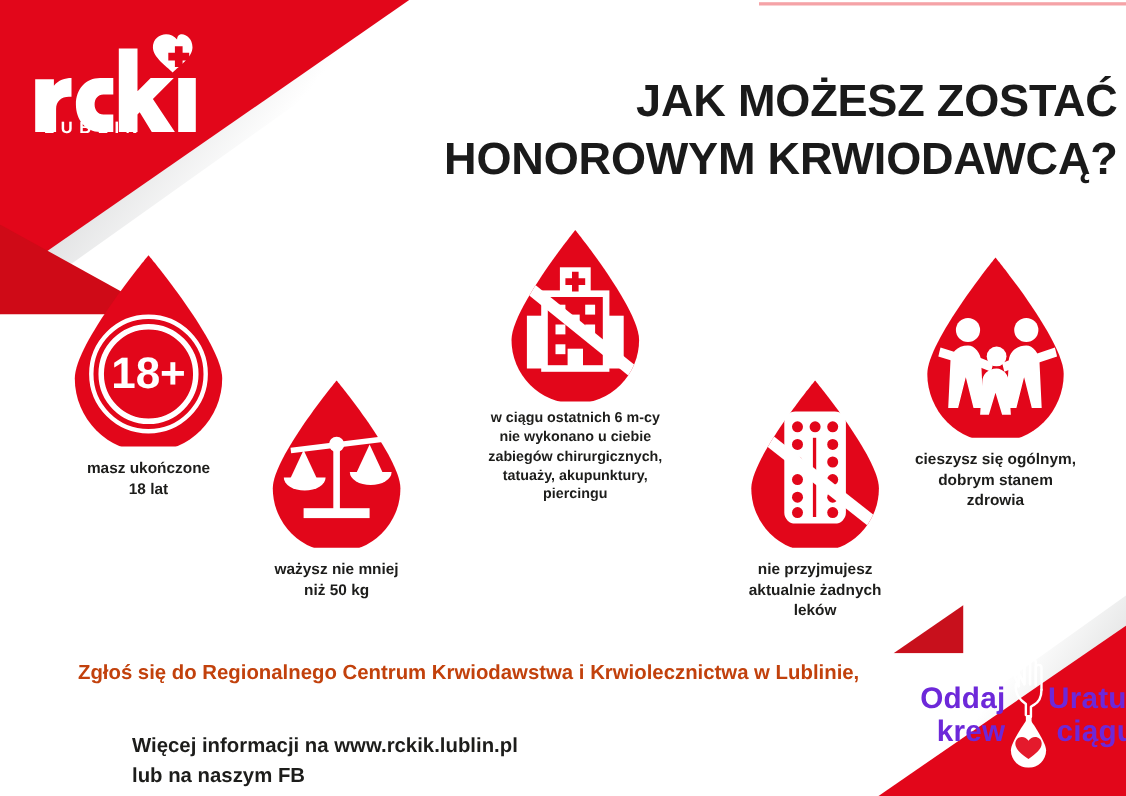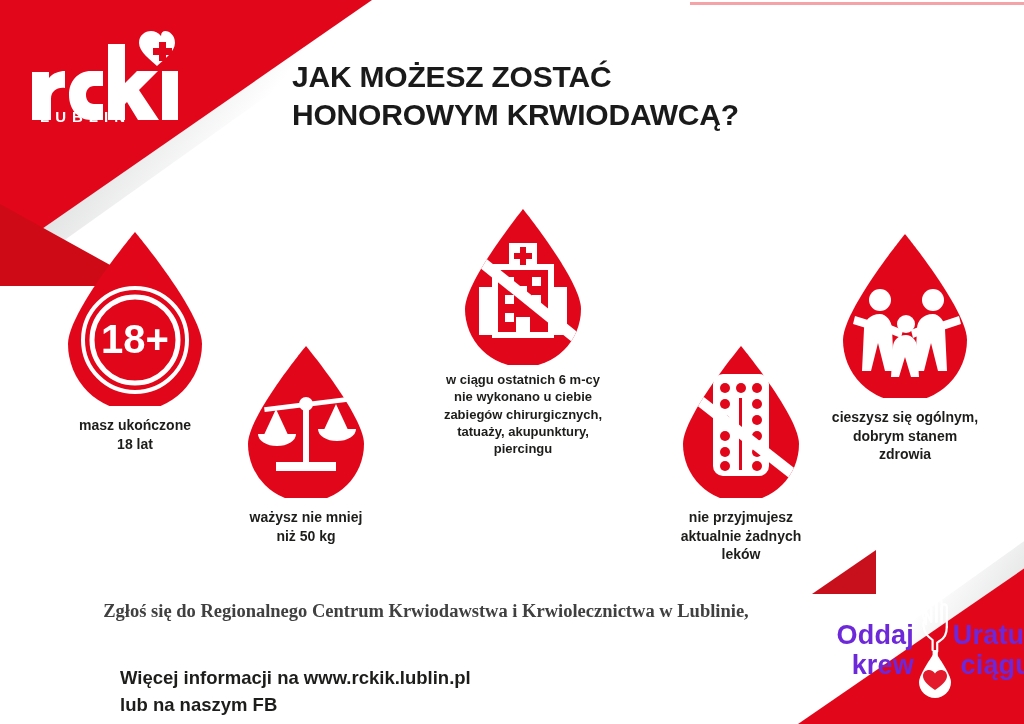--- a/index.html
+++ b/index.html
@@ -102,26 +102,26 @@
     top: 108px;
     color: #ffffff;
     font-size: 15px;
     font-weight: 700;
     letter-spacing: 6px;
   }
 
   
   .headline {
     position: absolute;
-    left: 292px;
+    left: 316px;
     top: 38px;
     width: 700px;
-    text-align: left;
+    text-align: right;
     color: #1a1a1a;
-    font-size: 30px;
+    font-size: 41px;
     line-height: 1.28;
     font-weight: 700;
     letter-spacing: -0.2px;
   }
   .headline .ln { display: block; }
 
   
   .item { position: absolute; }
   .drop-wrap { position: relative; margin: 0 auto; }
   .caption {
@@ -143,25 +143,24 @@
 
   #item-surgery .caption { font-size: 13px; margin-top: 6px; }
 
   
   .cta {
     position: absolute;
     left: 20px;
     top: 598px;
     width: 812px;
     text-align: center;
-    color: #404040;
+    color: #c2410c;
     font-weight: 700;
     font-size: 18.5px;
     line-height: 1.45;
-    font-family: Liberation Serif, serif;
   }
   .cta .ln { display: block; }
 
   
   .info {
     position: absolute;
     left: 120px;
     top: 665px;
     width: 700px;
     text-align: left;

